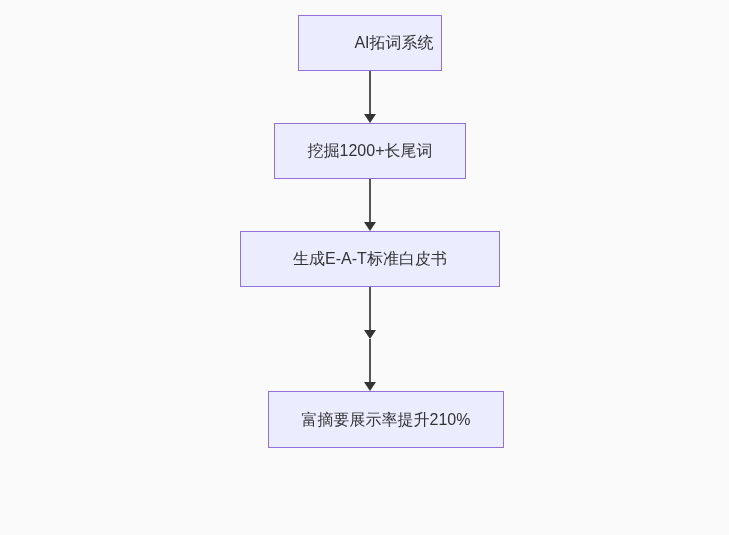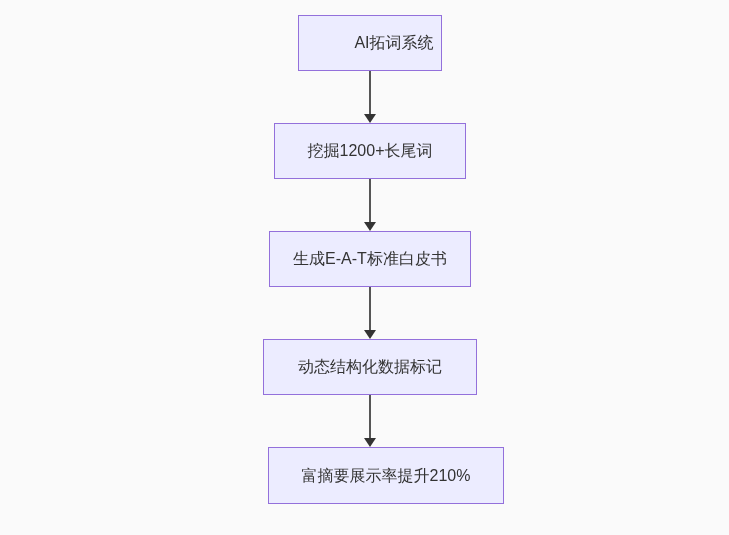--- a/index.html
+++ b/index.html
@@ -32,21 +32,21 @@
     align-items: center;
     justify-content: center;
     color: #333333;
     font-size: 16px;
     line-height: 1;
     white-space: nowrap;
     text-align: center;
   }
   .n1 { width: 144px; padding-left: 48px; }
   .n2 { width: 192px; text-align: right; }
-  .n3 { width: 202px; }
+  .n3 { width: 260px; }
   .n4 { width: 214px; }
   .n5 { width: 236px; height: 57px; margin-left: 32px; }
   .connector {
     display: flex;
     flex-direction: column;
     align-items: center;
     height: 52px;
   }
   .connector .line {
     width: 2px;
@@ -80,21 +80,20 @@
     <div class="head"></div>
   </div>
 
   <div class="node n3">生成E-A-T标准白皮书</div>
 
   <div class="connector">
     <div class="line"></div>
     <div class="head"></div>
   </div>
 
-  <div class="node n4">动态结构化数据标记</div>
 
   <div class="connector">
     <div class="line"></div>
     <div class="head"></div>
   </div>
 
   <div class="node n5">富摘要展示率提升210%</div>
 
 </div>
 

